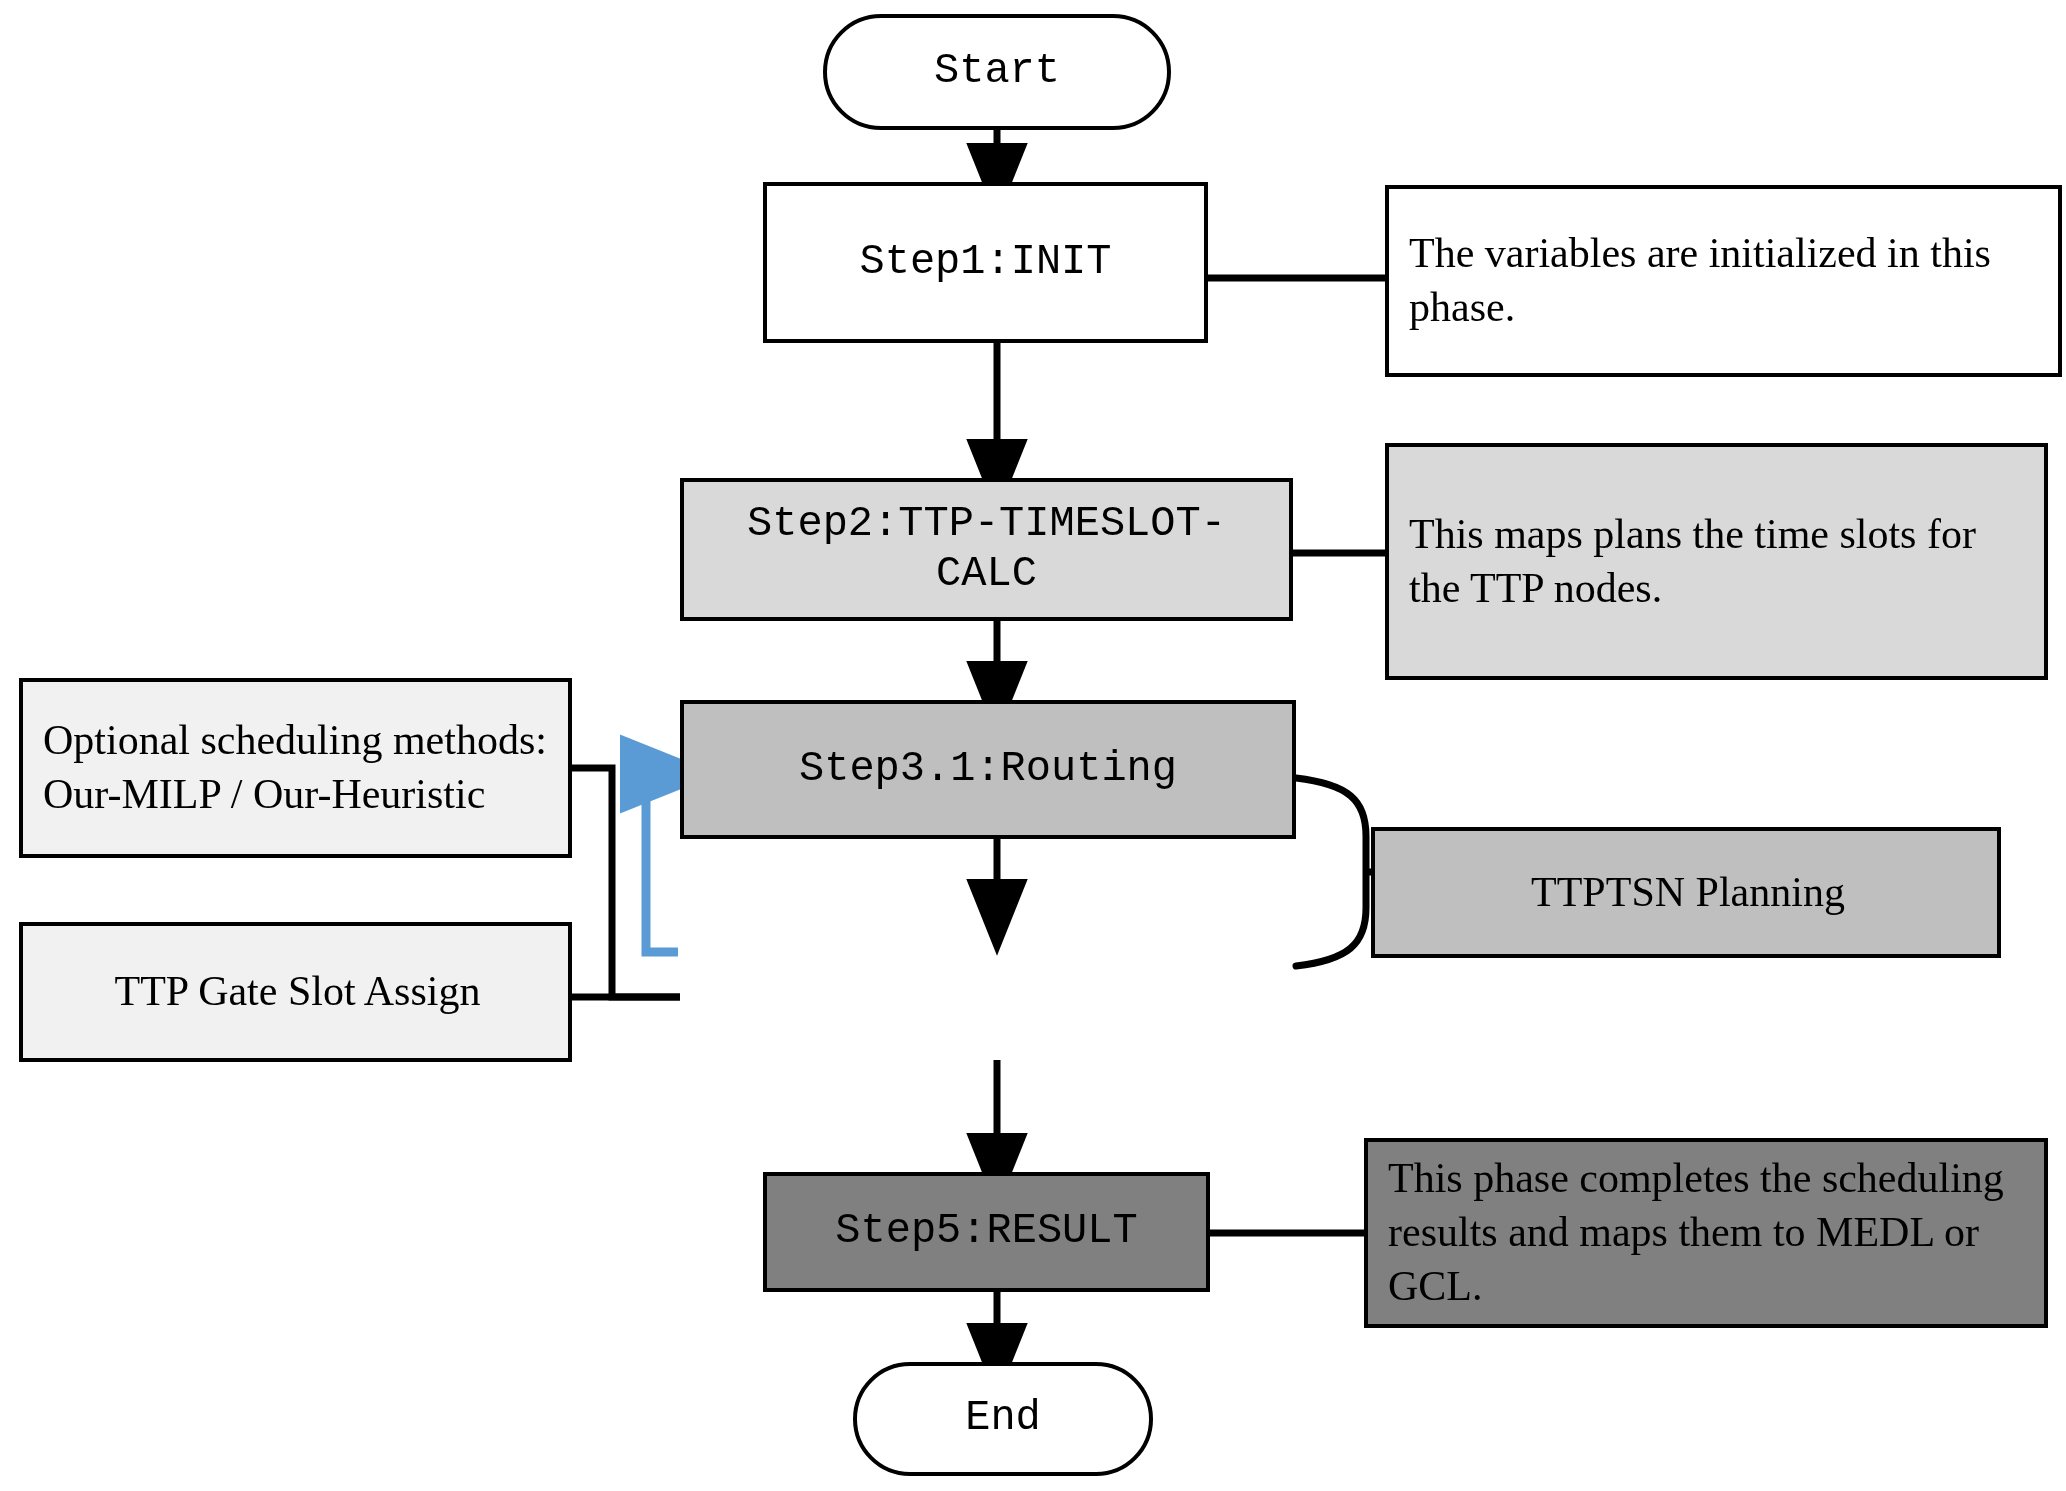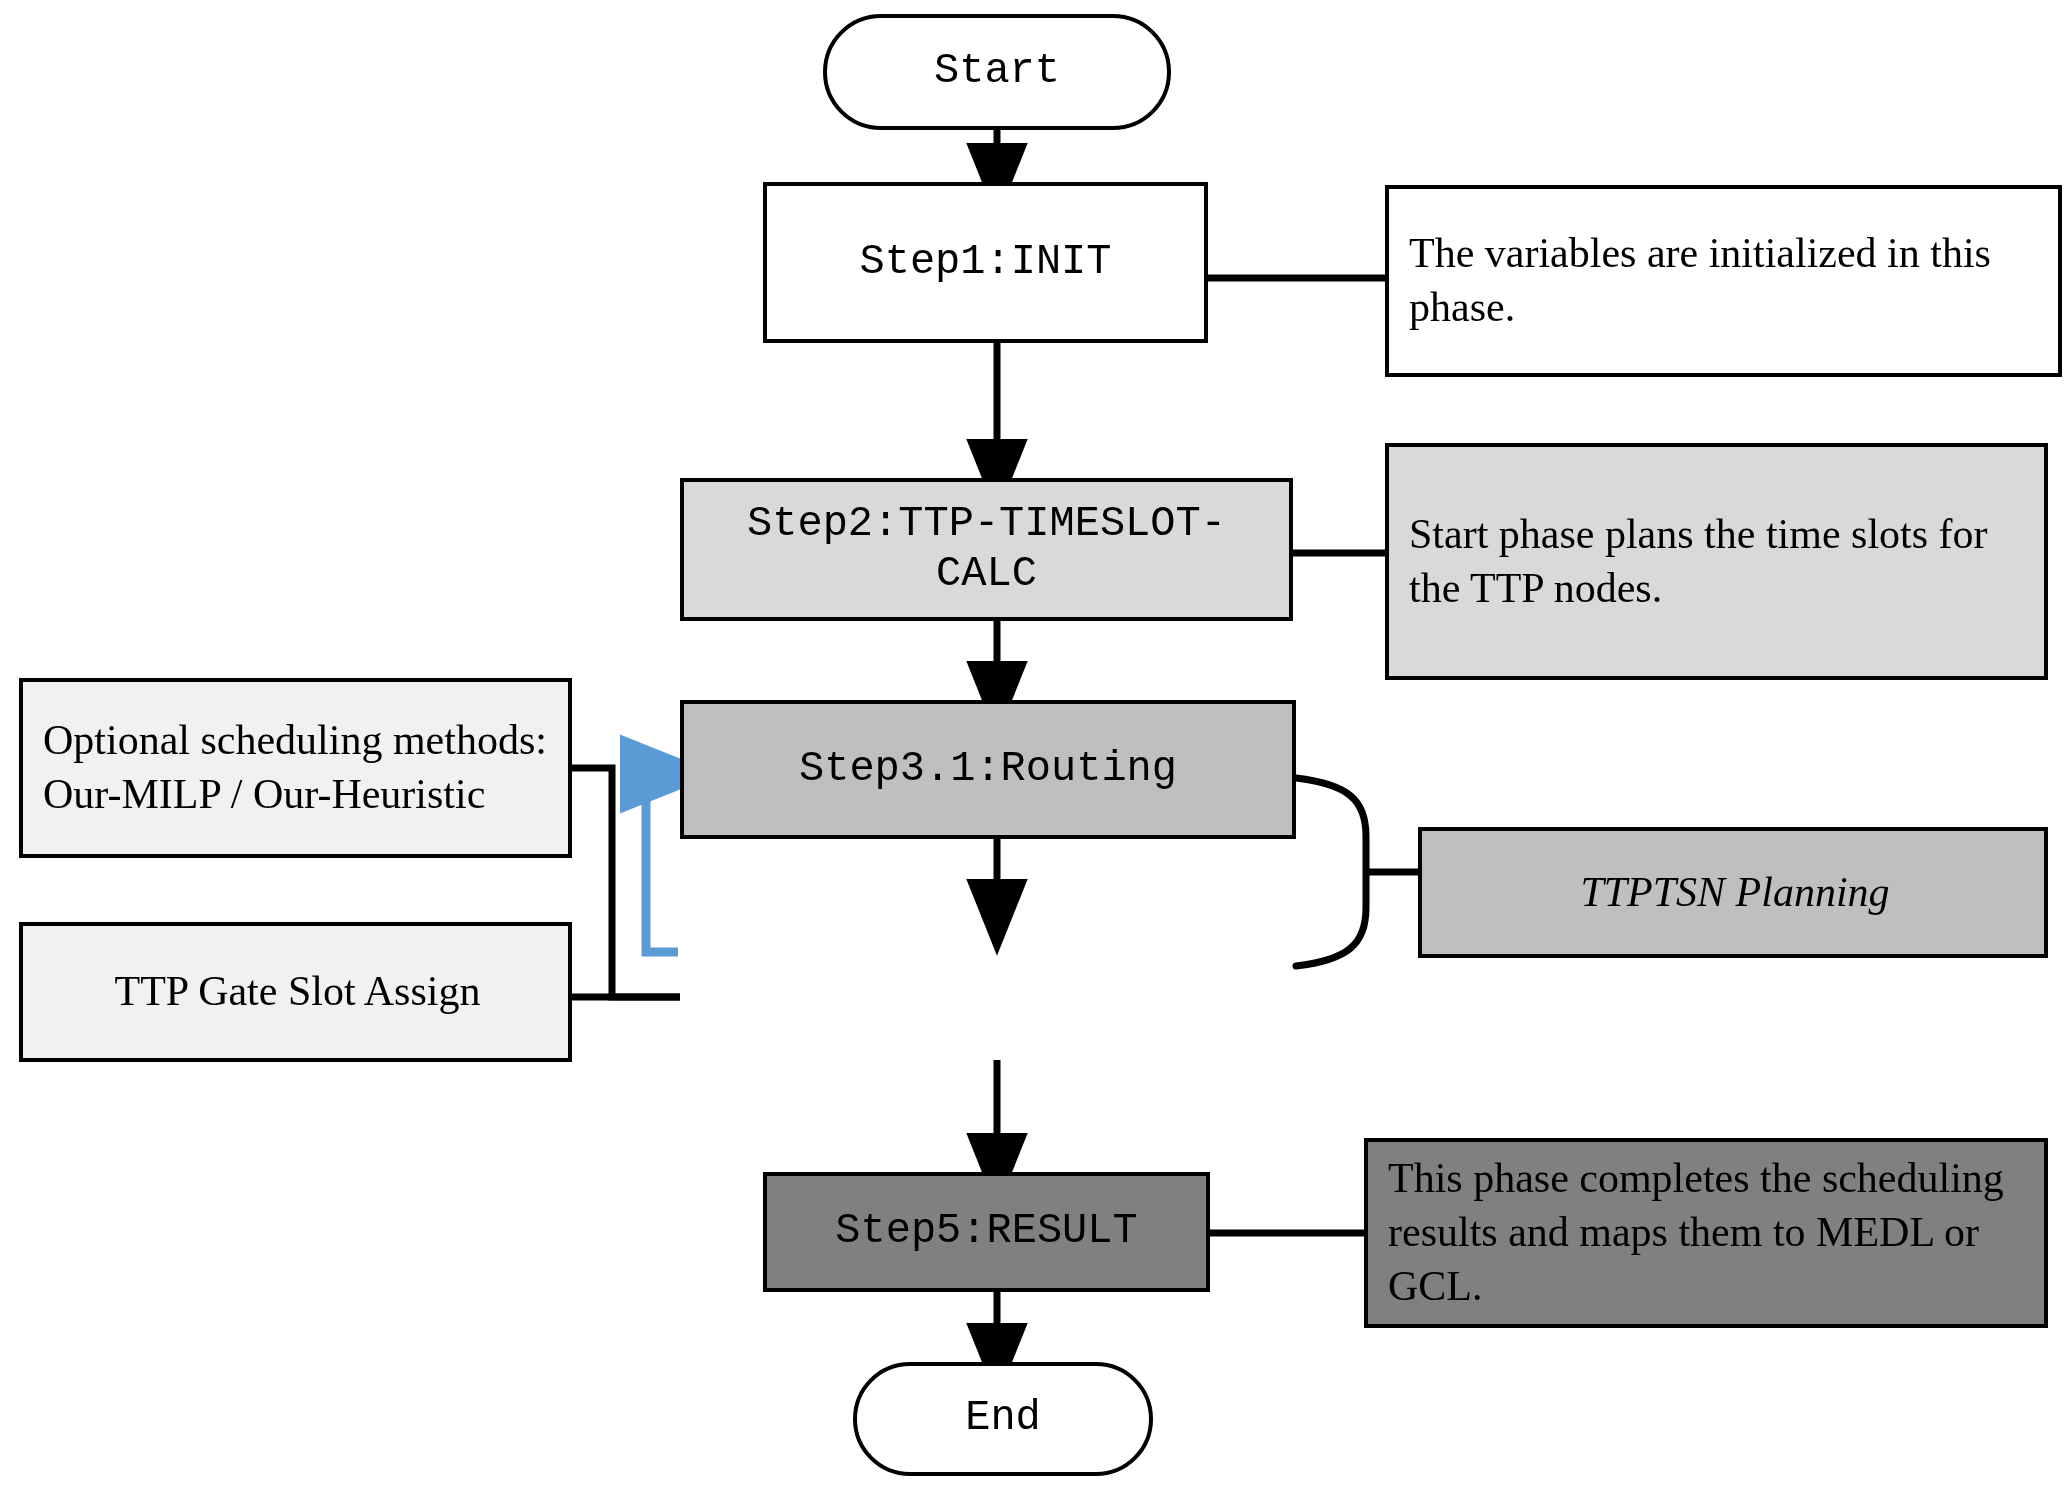--- a/index.html
+++ b/index.html
@@ -143,24 +143,24 @@
 
   <div class="node terminator fill-white" style="left:853px; top:1362px; width:300px; height:114px;">
     <span class="label">End</span>
   </div>
 
   <div class="note fill-white" style="left:1385px; top:185px; width:677px; height:192px;">
     <span class="label">The variables are initialized in this phase.</span>
   </div>
 
   <div class="note fill-l2" style="left:1385px; top:443px; width:663px; height:237px;">
-    <span class="label">Start phase plans the time slots for the TTP nodes.</span>
+    <span class="label">This maps plans the time slots for the TTP nodes.</span>
   </div>
 
-  <div class="note note-center fill-l3" style="left:1418px; top:827px; width:630px; height:131px;font-style:italic;">
+  <div class="note note-center fill-l3" style="left:1371px; top:827px; width:630px; height:131px;">
     <span class="label">TTPTSN Planning</span>
   </div>
 
   <div class="note fill-l4" style="left:1364px; top:1138px; width:684px; height:190px;">
     <span class="label">This phase completes the scheduling results and maps them to MEDL or GCL.</span>
   </div>
 
   <div class="note note-center fill-l1" style="left:19px; top:922px; width:553px; height:140px;">
     <span class="label">TTP Gate Slot Assign</span>
   </div>

